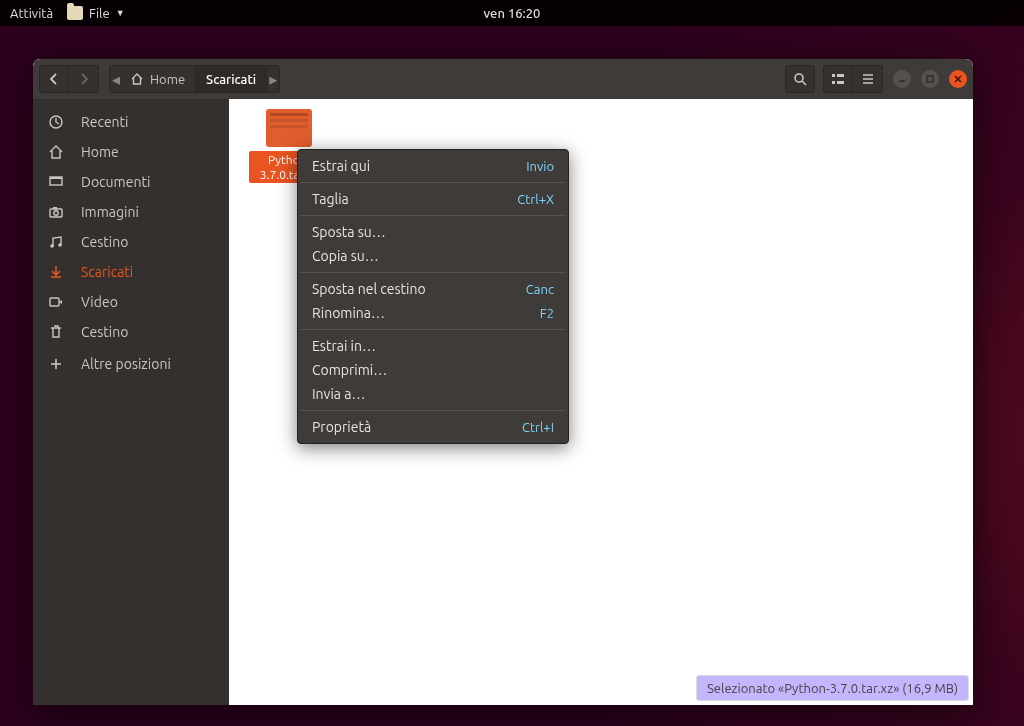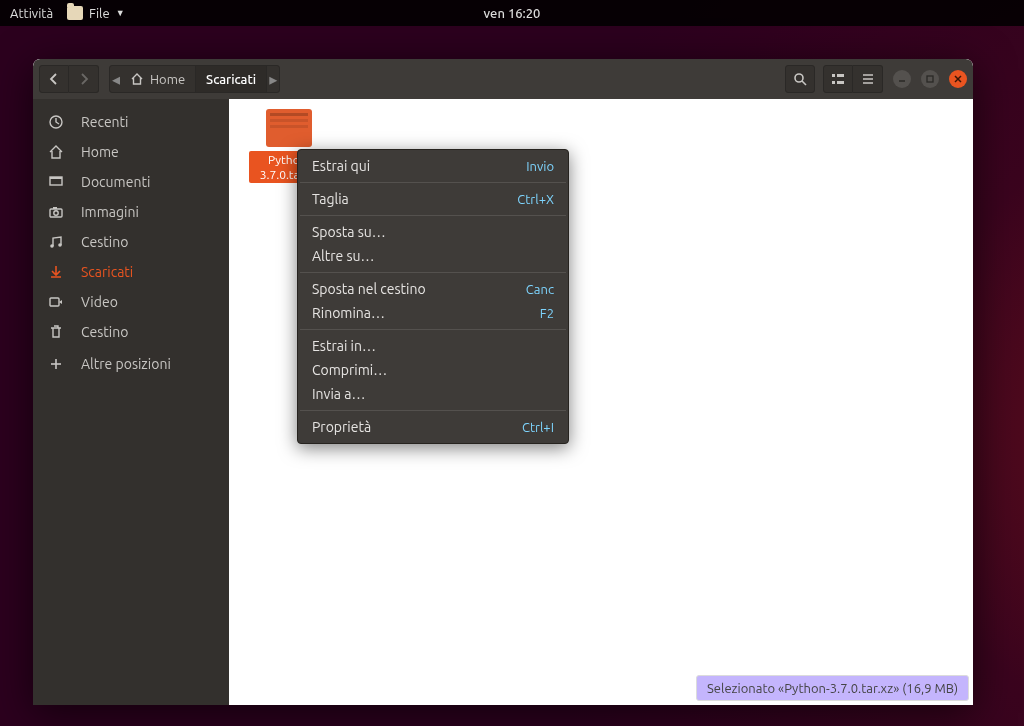--- a/index.html
+++ b/index.html
@@ -238,21 +238,21 @@
     <div class="cm-sep"></div>
     <div class="cm-item">
       <span>Taglia</span>
       <span class="accel">Ctrl+X</span>
     </div>
     <div class="cm-sep"></div>
     <div class="cm-item">
       <span>Sposta su…</span>
     </div>
     <div class="cm-item">
-      <span>Altre su…</span>
+      <span>Copia su…</span>
     </div>
     <div class="cm-sep"></div>
     <div class="cm-item">
       <span>Sposta nel cestino</span>
       <span class="accel">Canc</span>
     </div>
     <div class="cm-item">
       <span>Rinomina…</span>
       <span class="accel">F2</span>
     </div>

